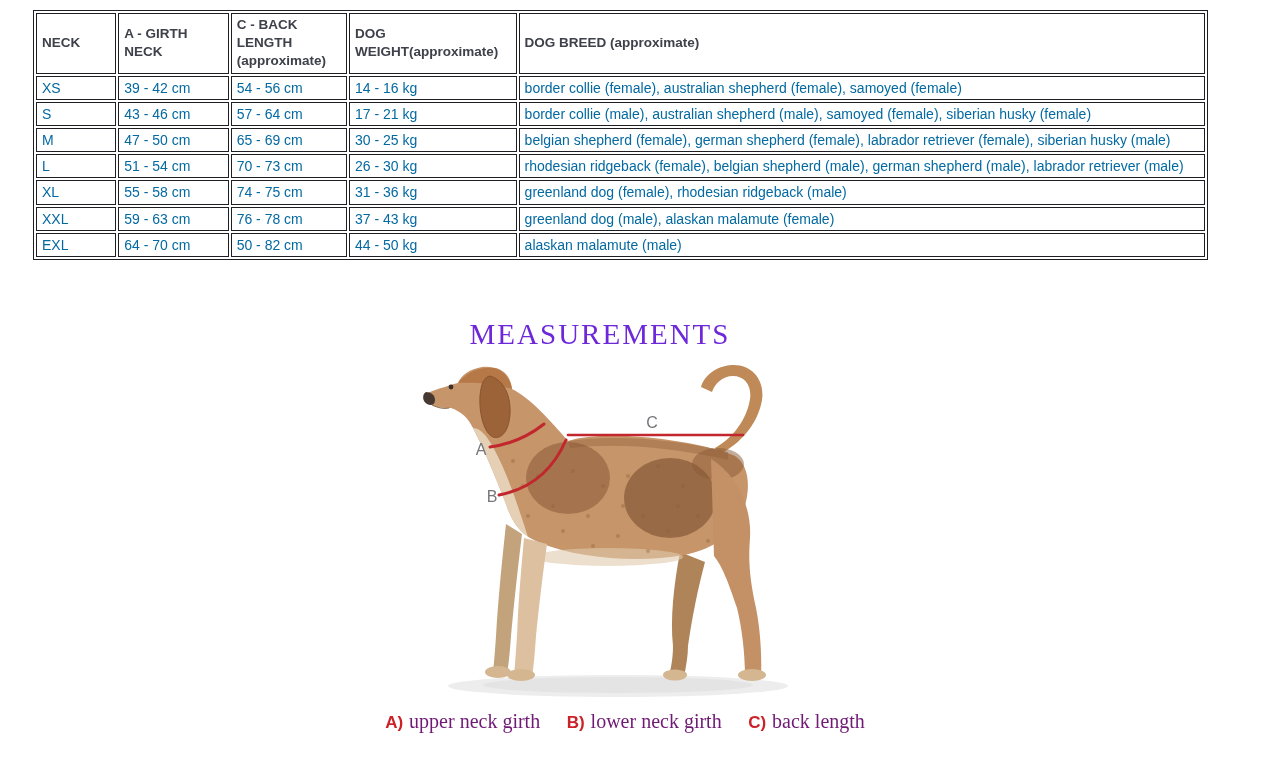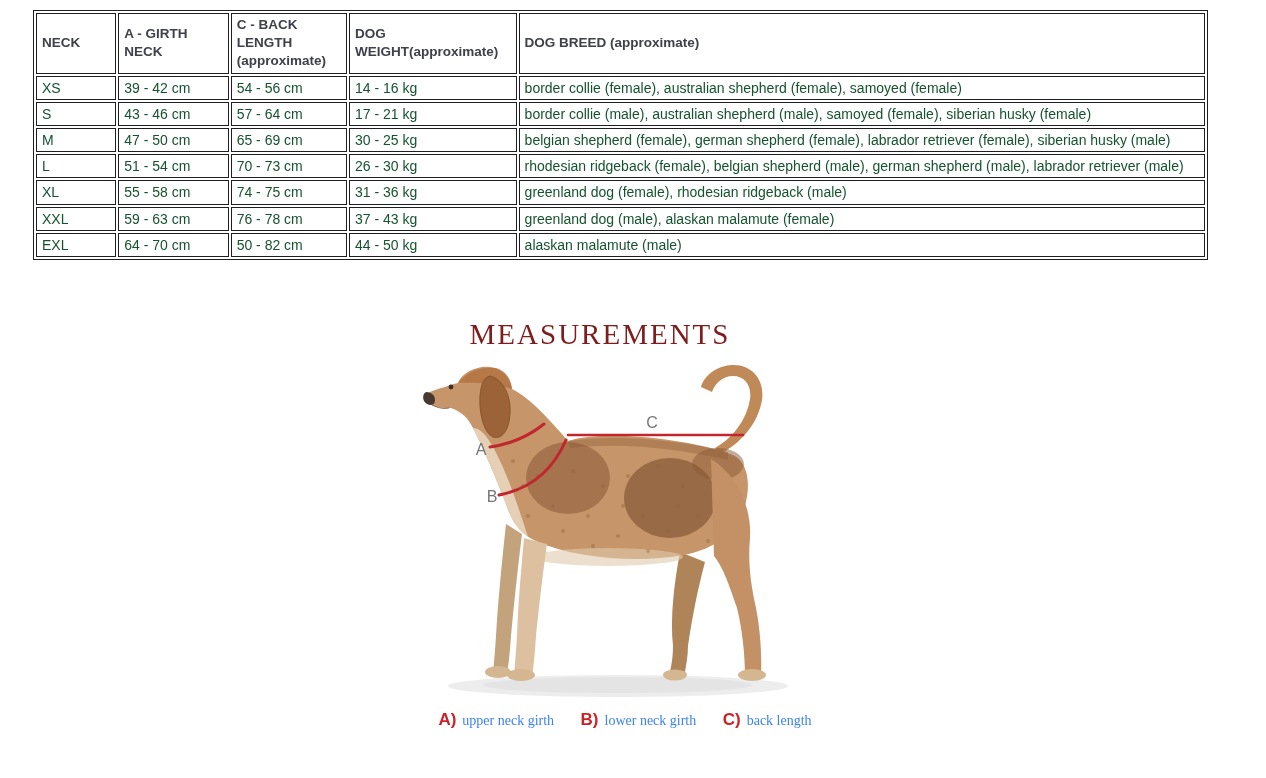--- a/index.html
+++ b/index.html
@@ -33,42 +33,42 @@
   table.size-chart th {
     font-size: 13.5px;
     font-weight: 700;
     color: #3e414a;
     line-height: 1.35;
     height: 48px;
   }
   table.size-chart td {
     font-size: 14px;
     font-weight: 400;
-    color: #14532d;
+    color: #0369a1;
     line-height: 1.3;
     height: 18px;
   }
   col.c-size   { width: 80px; }
   col.c-girth  { width: 110px; }
   col.c-back   { width: 116px; }
   col.c-weight { width: 167px; }
   col.c-breed  { width: 684px; }
 
   
   .fig-title {
     position: absolute;
     top: 318px;
     left: 0;
     width: 1200px;
     text-align: center;
     font-family: "Liberation Serif", serif;
     font-size: 29px;
     font-weight: 400;
     letter-spacing: 2px;
-    color: #7f1d1d;
+    color: #6d28d9;
   }
   .dog-svg {
     position: absolute;
     left: 418px;
     top: 356px;
   }
   .legend {
     position: absolute;
     top: 710px;
     left: 0;
@@ -79,22 +79,22 @@
   .legend-item { margin: 0 11px; }
   .legend-key {
     font-family: "Liberation Sans", sans-serif;
     font-weight: 800;
     font-size: 17px;
     color: #cc2127;
     margin-right: 6px;
   }
   .legend-text {
     font-family: "Liberation Serif", serif;
-    font-size: 14px;
-    color: #3b82f6;
+    font-size: 20px;
+    color: #701a75;
   }
   .svg-label {
     font-family: "Liberation Sans", sans-serif;
     font-size: 16px;
     fill: #75767a;
   }
 </style>
 </head>
 <body>
 

